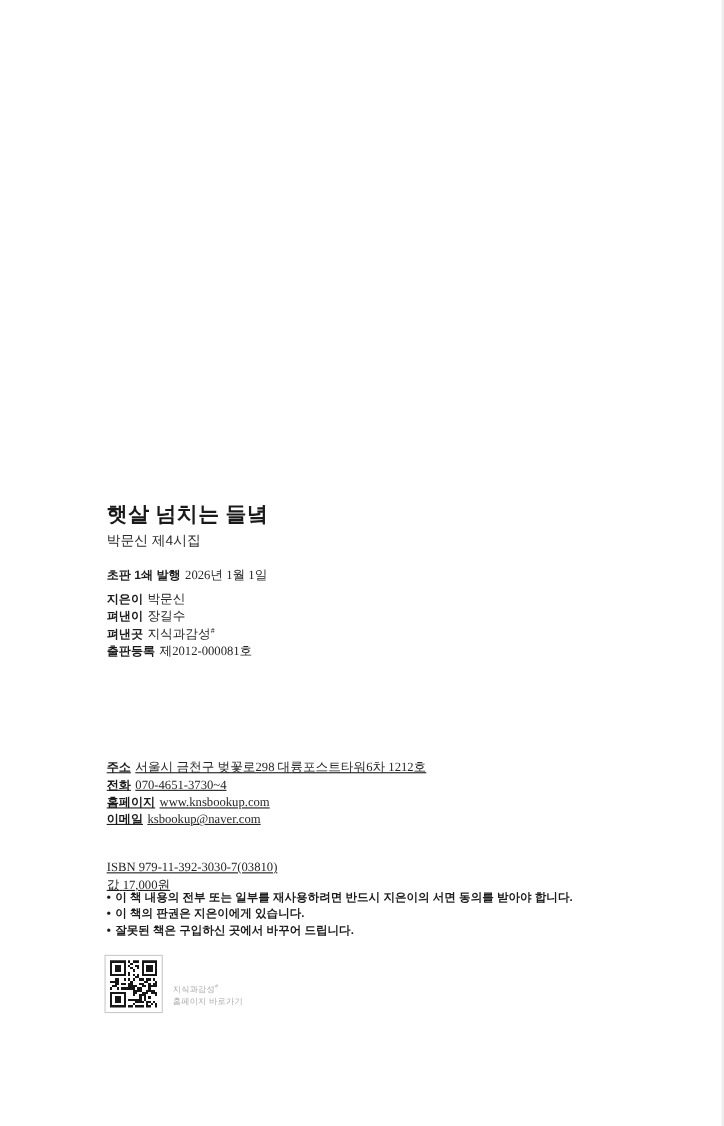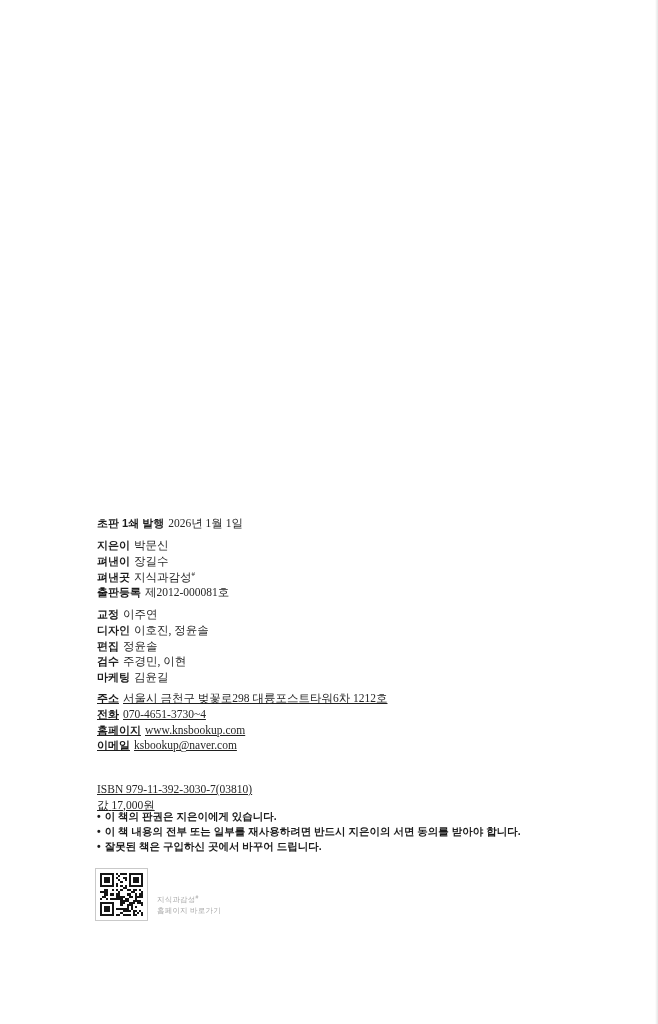--- a/index.html
+++ b/index.html
@@ -92,20 +92,24 @@
     color: #aaaaaa;
     letter-spacing: 0.2px;
   }
   .qr-caption sup { font-size: 5px; vertical-align: super; line-height: 0; }
 </style>
 </head>
 <body>
 
 <div class="page">
 
+  <div class="col title-block">
+    <div class="book-title">햇살 넘치는 들녘</div>
+    <div class="book-subtitle">박문신 제4시집</div>
+  </div>
 
   <div class="col edition-block">
     <div class="row">
       <span class="lbl">초판 1쇄 발행</span><span class="val">2026년 1월 1일</span>
     </div>
   </div>
 
   <div class="col pub-block">
     <div class="row">
       <span class="lbl">지은이</span><span class="val">박문신</span>
@@ -114,37 +118,20 @@
       <span class="lbl">펴낸이</span><span class="val">장길수</span>
     </div>
     <div class="row">
       <span class="lbl">펴낸곳</span><span class="val"><span>지식과감성</span><sup>#</sup></span>
     </div>
     <div class="row">
       <span class="lbl">출판등록</span><span class="val">제2012-000081호</span>
     </div>
   </div>
 
-  <div class="col staff-block">
-    <div class="row">
-      <span class="lbl">교정</span><span class="val">이주연</span>
-    </div>
-    <div class="row">
-      <span class="lbl">디자인</span><span class="val">이호진, 정윤솔</span>
-    </div>
-    <div class="row">
-      <span class="lbl">편집</span><span class="val">정윤솔</span>
-    </div>
-    <div class="row">
-      <span class="lbl">검수</span><span class="val">주경민, 이현</span>
-    </div>
-    <div class="row">
-      <span class="lbl">마케팅</span><span class="val">김윤길</span>
-    </div>
-  </div>
 
   <div class="col contact-block">
     <div class="row">
       <span class="lbl">주소</span><span class="val">서울시 금천구 벚꽃로298 대륭포스트타워6차 1212호</span>
     </div>
     <div class="row">
       <span class="lbl">전화</span><span class="val">070-4651-3730~4</span>
     </div>
     <div class="row">
       <span class="lbl">홈페이지</span><span class="val">www.knsbookup.com</span>
@@ -158,24 +145,24 @@
     <div class="row">
       <span class="val">ISBN 979-11-392-3030-7(03810)</span>
     </div>
     <div class="row">
       <span class="val">값</span>&nbsp;<span class="val">17,000원</span>
     </div>
   </div>
 
   <div class="col notice-block">
     <div class="notice-row">
+      <span class="bullet">•</span><span>이 책 내용의 전부 또는 일부를 재사용하려면 반드시 지은이의 서면 동의를 받아야 합니다.</span>
+    </div>
+    <div class="notice-row">
       <span class="bullet">•</span><span>이 책의 판권은 지은이에게 있습니다.</span>
-    </div>
-    <div class="notice-row">
-      <span class="bullet">•</span><span>이 책 내용의 전부 또는 일부를 재사용하려면 반드시 지은이의 서면 동의를 받아야 합니다.</span>
     </div>
     <div class="notice-row">
       <span class="bullet">•</span><span>잘못된 책은 구입하신 곳에서 바꾸어 드립니다.</span>
     </div>
   </div>
 
   <div class="col qr-row">
     <div class="qr-box">
       <svg id="qr-svg" viewBox="0 0 21 21" shape-rendering="crispEdges">
           <g fill="#161616">

